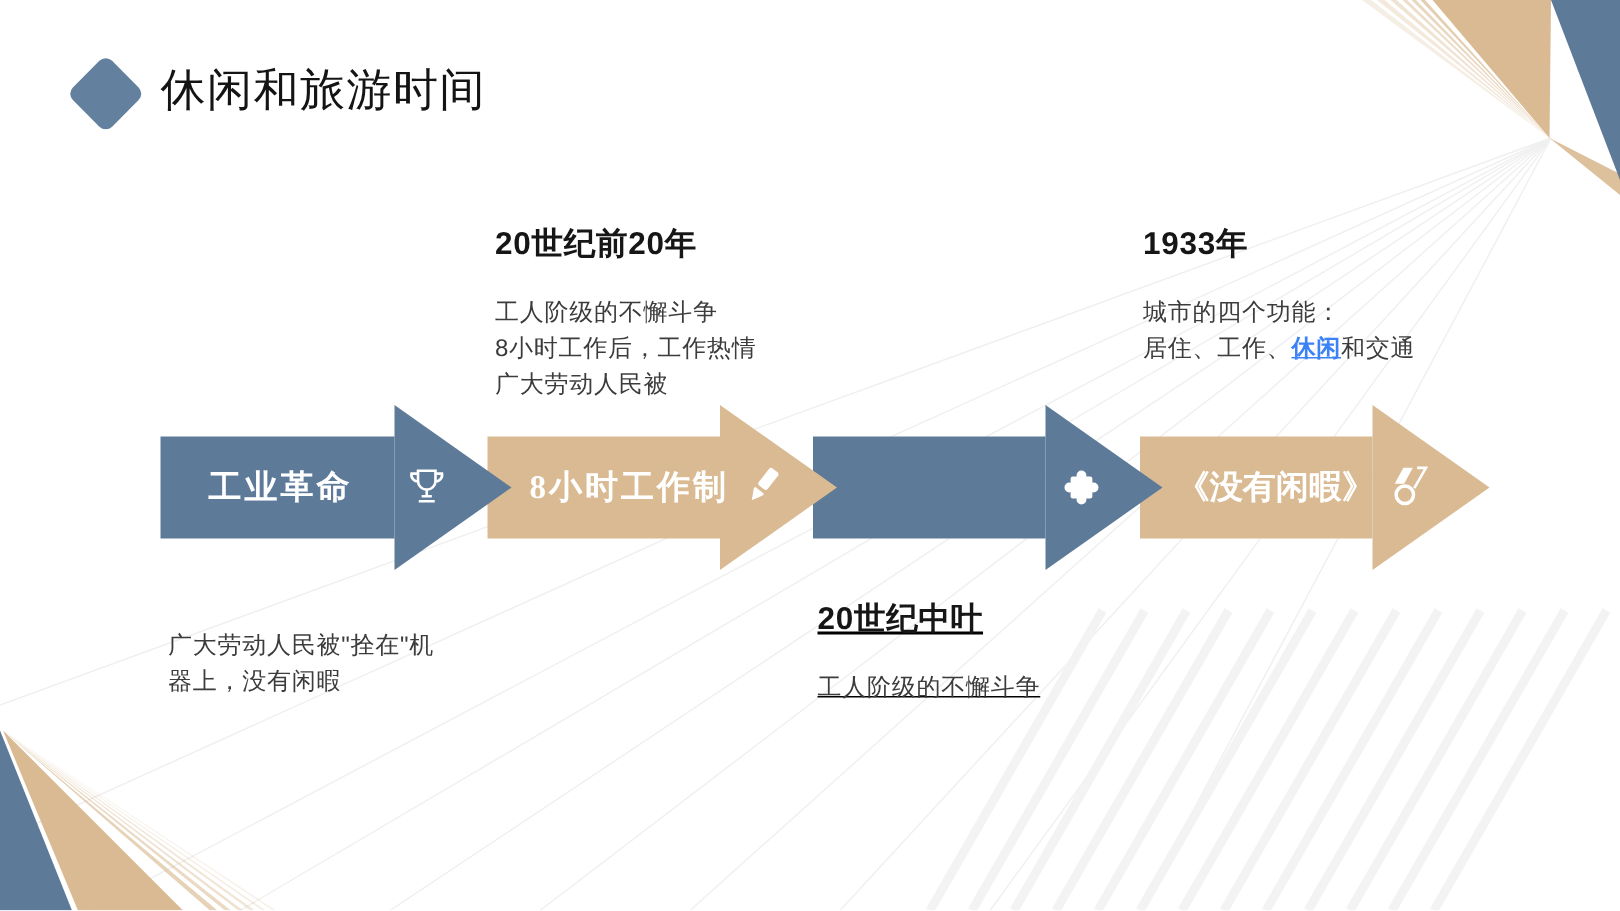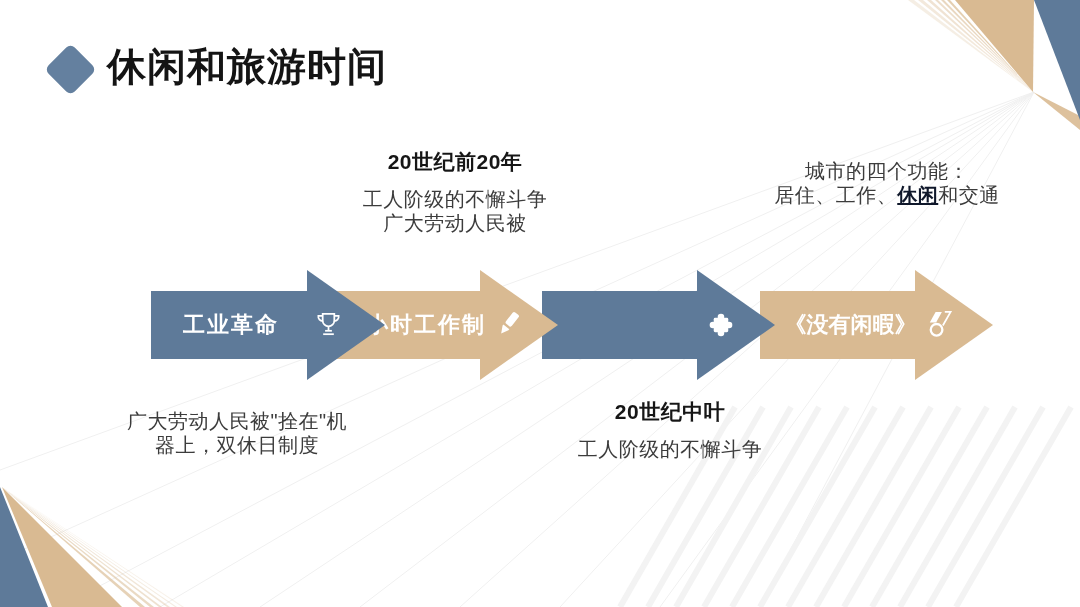--- a/index.html
+++ b/index.html
@@ -11,50 +11,50 @@
   
   .bg-svg { position:absolute; left:0; top:0; z-index:1; }
   
   .title-row { position:absolute; left:50px; top:40px; z-index:5; display:flex; align-items:center; }
   .diamond {
     width:37px; height:37px; background:#64809f; border-radius:6px;
     transform:rotate(45deg); margin:4px 18px 0 2px; flex:none;
   }
   .page-title {
     font-family:"Liberation Serif","DejaVu Serif",serif;
-    font-size:39px; font-weight:bold; color:#141414; letter-spacing:1px;
-  }
-  
-  .note { position:absolute; z-index:5; width:250px;text-align:center; }
+    font-size:30px; font-weight:normal; color:#141414; letter-spacing:1px;
+  }
+  
+  .note { position:absolute; z-index:5; width:250px; }
   .note h3 { font-size:21px; font-weight:bold; color:#161616; letter-spacing:0.5px; }
-  .note .body { margin-top:11px; font-size:20px; color:#3c3c3c; line-height:24px; letter-spacing:0.5px; }
-  .note .body b { color:#0f172a;text-decoration:underline; }
+  .note .body { margin-top:21px; font-size:16px; color:#3c3c3c; line-height:24px; letter-spacing:0.5px; }
+  .note .body b { color:#3b82f6;text-decoration:underline; }
   .note-a1 { left:330px; top:148px; }
   .note-a2 { left:762px; top:148px; }
   .note-b1 { left:112px; top:398px; }
-  .note-b2 { left:545px; top:398px; }
+  .note-b2 { left:545px; top:398px;text-decoration:underline; }
   
   .arrow { position:absolute; top:270px; height:110px; }
   .arrow .abody { position:absolute; left:0; top:21px; height:68px; }
   .arrow .ahead {
     position:absolute; top:0; width:0; height:0;
     border-top:55px solid transparent; border-bottom:55px solid transparent;
   }
   .arrow .alabel {
     position:absolute; left:10px; top:21px; height:68px; line-height:68px;
     text-align:center; color:#ffffff; font-weight:bold; font-size:22px;
     letter-spacing:2px; font-family:"Liberation Serif","DejaVu Serif",serif;
     white-space:nowrap;
   }
   .arrow .aicon { position:absolute; top:39px; }
   .blue .abody { background:#5e7a99; }
   .blue .ahead { border-left:78px solid #5e7a99; }
   .tan .abody { background:#d9ba92; }
   .tan .ahead { border-left:78px solid #d9ba92; }
-  .arrow1 { left:107px; width:234px; z-index:8;margin-left:44px; }
+  .arrow1 { left:107px; width:234px; z-index:8; }
   .arrow2 { left:325px; width:233px; z-index:7; }
   .arrow3 { left:542px; width:233px; z-index:6; }
   .arrow4 { left:760px; width:233px; z-index:5; }
 </style>
 </head>
 <body>
 
 <div class="slide">
 
   <svg class="bg-svg" width="1080" height="607" viewBox="0 0 1080 607">
@@ -114,25 +114,27 @@
 
   <div class="title-row">
     <div class="diamond"></div>
     <div class="page-title">休闲和旅游时间</div>
   </div>
 
   <div class="note note-a1">
     <h3>20世纪前20年</h3>
     <div class="body">
       <div>工人阶级的不懈斗争</div>
+      <div>8小时工作后，工作热情</div>
       <div>广大劳动人民被</div>
     </div>
   </div>
 
   <div class="note note-a2">
+    <h3>1933年</h3>
     <div class="body">
       <div>城市的四个功能：</div>
       <div><span>居住、工作、</span><b>休闲</b><span>和交通</span></div>
     </div>
   </div>
 
   <div class="arrow arrow1 blue">
     <div class="abody" style="width:156px;"></div>
     <div class="ahead" style="left:156px;"></div>
     <div class="alabel" style="width:140px;">工业革命</div>
@@ -185,21 +187,21 @@
         <path d="M13 3 h6.5 l-6 11 h-6.5 Z" fill="#ffffff"></path>
         <path d="M22.5 3 h6 l-8 14" fill="none" stroke="#ffffff" stroke-width="1.8"></path>
         <circle cx="14" cy="21.5" r="6" fill="none" stroke="#ffffff" stroke-width="2.4"></circle>
       </svg>
     </span>
   </div>
 
   <div class="note note-b1">
     <div class="body">
       <div>广大劳动人民被"拴在"机</div>
-      <div>器上，双休日制度</div>
+      <div>器上，没有闲暇</div>
     </div>
   </div>
 
   <div class="note note-b2">
     <h3>20世纪中叶</h3>
     <div class="body">
       <div>工人阶级的不懈斗争</div>
     </div>
   </div>
 

